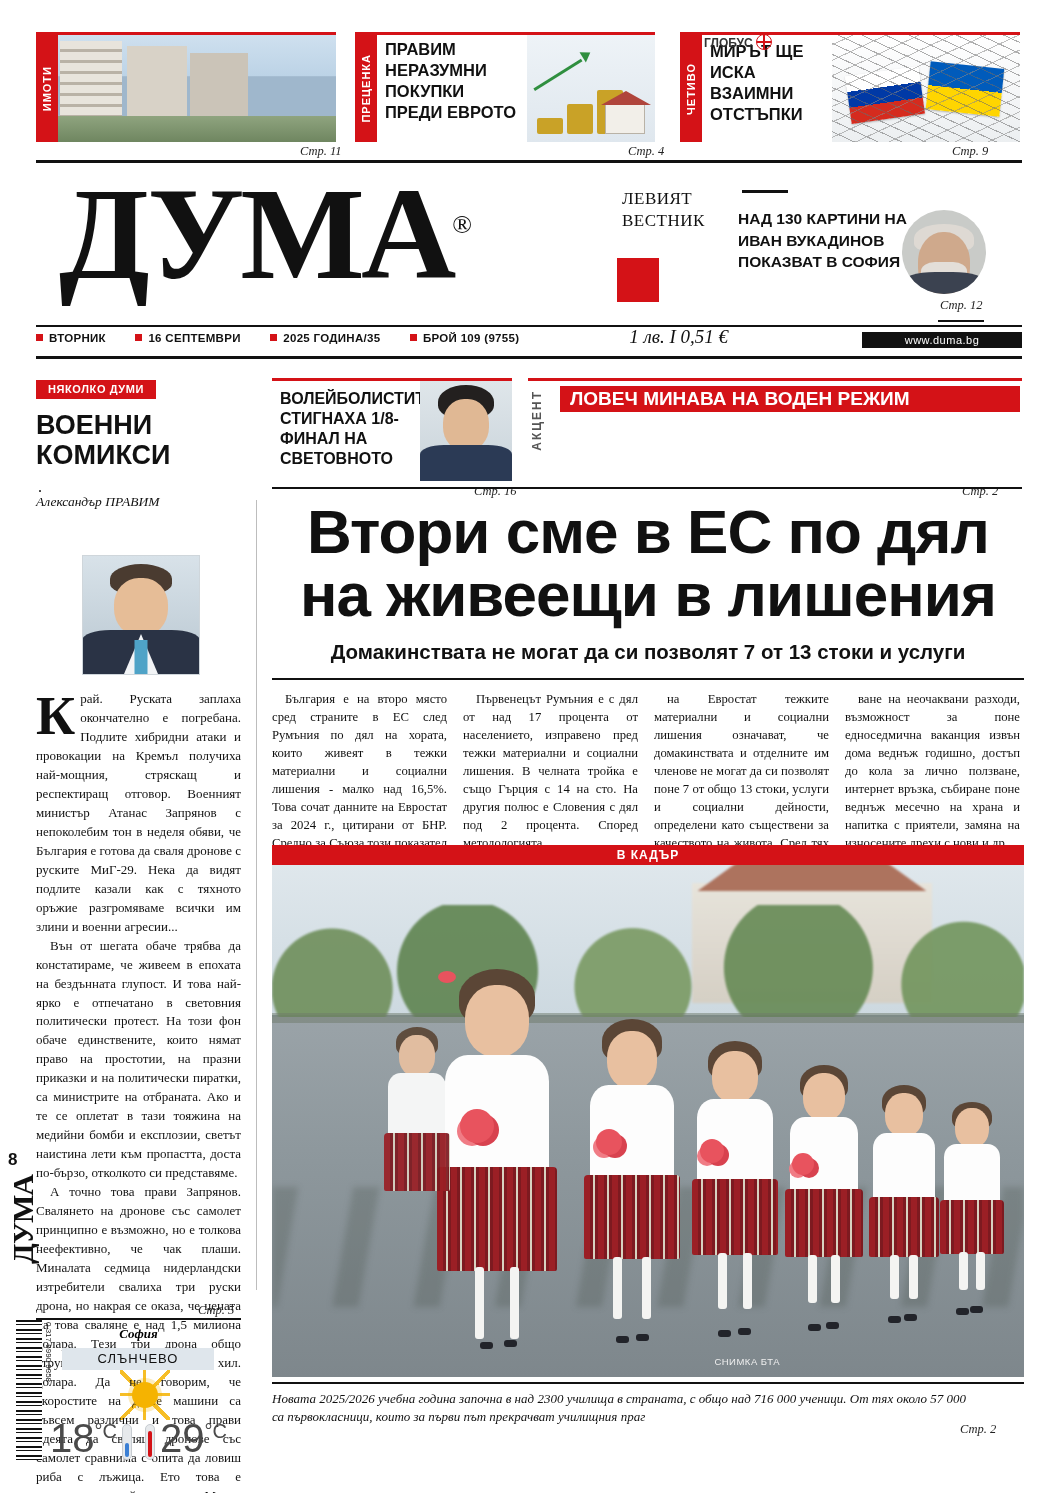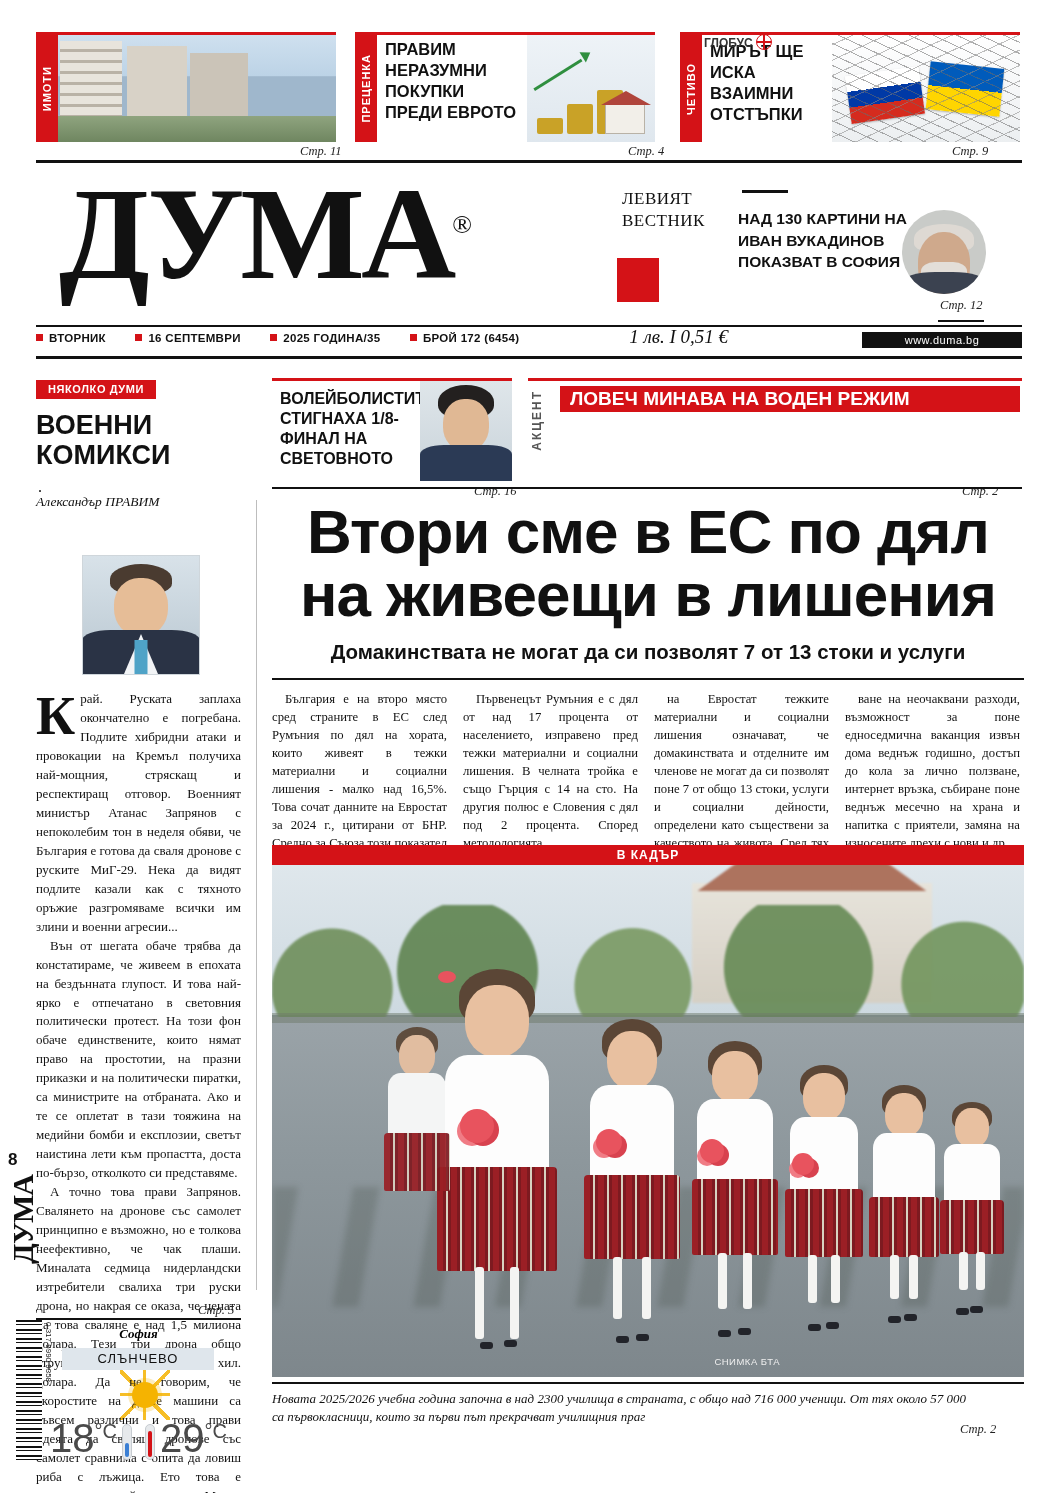--- a/index.html
+++ b/index.html
@@ -509,21 +509,21 @@
         <div class="body"></div>
     </div>
     <div class="pg-ref portrait-ref">Стр. 12</div>
     <div class="mast-promo-rule2"></div>
 
     <div class="mast-rule-2"></div>
     <div class="dateline">
       <span class="sq"></span><span>ВТОРНИК</span><span class="gap"></span>
       <span class="sq"></span><span>16 СЕПТЕМВРИ</span><span class="gap"></span>
       <span class="sq"></span><span>2025 ГОДИНА/</span><span>35</span><span class="gap"></span>
-      <span class="sq"></span><span>БРОЙ 172 (6454)</span>
+      <span class="sq"></span><span>БРОЙ 109 (9755)</span>
     </div>
     <div class="price">1 лв. I 0,51 €</div>
     <div class="site-badge">www.duma.bg</div>
     <div class="mast-rule-3"></div>
   </div>
 
   <div class="row2">
     <div class="col-op-tag">НЯКОЛКО ДУМИ</div>
     <div class="col-op-title">ВОЕННИ КОМИКСИ</div>
     <div class="col-op-dot">.</div>

